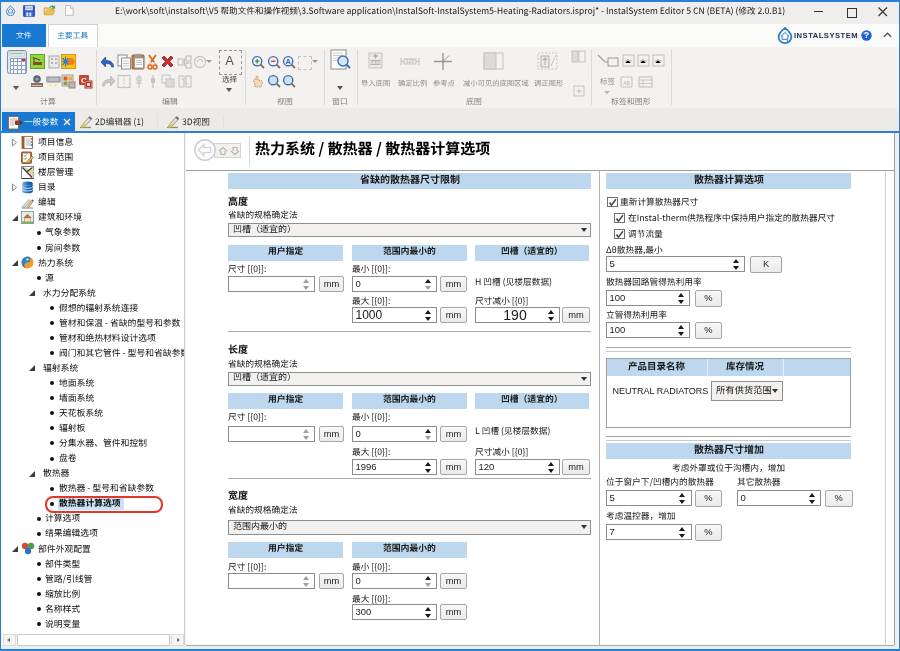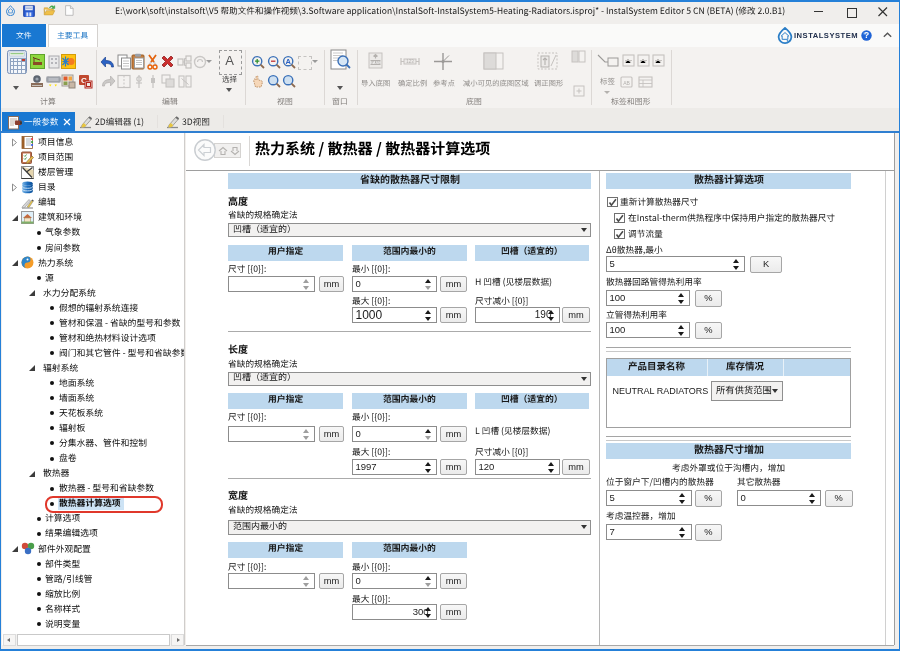--- a/index.html
+++ b/index.html
@@ -1491,21 +1491,21 @@
       <use href="#q223" x="5793"></use>
     </g>
   </svg>
 <div style="position:absolute;left:352px;top:307px;width:85px;height:16px;background:#fff;border:1px solid #8c8c8c;box-sizing:border-box"></div>
 <div style="position:absolute;left:355.5px;top:308px;width:73px;height:14px;font-size:12px;color:#1a1a1a;font-weight:normal;text-align:left;font-family:'Liberation Sans',sans-serif;line-height:14px;">1000</div>
 <div style="position:absolute;left:424.5px;top:309.5px;width:0;height:0;border-left:3px solid transparent;border-right:3px solid transparent;border-bottom:4px solid #1a1a1a"></div>
 <div style="position:absolute;left:424.5px;top:316.5px;width:0;height:0;border-left:3px solid transparent;border-right:3px solid transparent;border-top:4px solid #1a1a1a"></div>
 <div style="position:absolute;left:440px;top:307px;width:27px;height:16px;background:linear-gradient(#f7f7f7,#ebebeb);border:1px solid #a6a6a6;box-sizing:border-box;border-radius:2px"></div>
 <div style="position:absolute;left:440px;top:308px;width:27px;height:14px;font-size:9.3px;color:#222;font-weight:normal;text-align:center;font-family:'Liberation Sans',sans-serif;line-height:14px;">mm</div>
 <div style="position:absolute;left:475px;top:307px;width:85px;height:16px;background:#fff;border:1px solid #8c8c8c;box-sizing:border-box"></div>
-<div style="position:absolute;left:478.5px;top:308px;width:73px;height:14px;font-size:10px;color:#1a1a1a;font-weight:normal;text-align:right;font-family:'Liberation Sans',sans-serif;line-height:14px;">190</div>
+<div style="position:absolute;left:478.5px;top:308px;width:73px;height:14px;font-size:14px;color:#1a1a1a;font-weight:normal;text-align:center;font-family:'Liberation Sans',sans-serif;line-height:14px;">190</div>
 <div style="position:absolute;left:547.5px;top:309.5px;width:0;height:0;border-left:3px solid transparent;border-right:3px solid transparent;border-bottom:4px solid #1a1a1a"></div>
 <div style="position:absolute;left:547.5px;top:316.5px;width:0;height:0;border-left:3px solid transparent;border-right:3px solid transparent;border-top:4px solid #1a1a1a"></div>
 <div style="position:absolute;left:562px;top:307px;width:28px;height:16px;background:linear-gradient(#f7f7f7,#ebebeb);border:1px solid #a6a6a6;box-sizing:border-box;border-radius:2px"></div>
 <div style="position:absolute;left:562px;top:308px;width:28px;height:14px;font-size:9.3px;color:#222;font-weight:normal;text-align:center;font-family:'Liberation Sans',sans-serif;line-height:14px;">mm</div>
 <div style="position:absolute;left:228px;top:330.5px;width:363px;height:1px;background:#ababab;"></div>
 <svg style="position:absolute;left:228px;top:345px;overflow:visible;" width="20" height="12.5">
     <g fill="#1a1a1a" transform="translate(0,8) scale(0.01,-0.01)">
       <use href="#q227" x="0"></use>
       <use href="#q193" x="1000"></use>
     </g>
@@ -1635,21 +1635,21 @@
       <use href="#q79" x="2000"></use>
       <use href="#q80" x="3000"></use>
       <use href="#q220" x="4224"></use>
       <use href="#q221" x="4562"></use>
       <use href="#q51" x="4900"></use>
       <use href="#q222" x="5455"></use>
       <use href="#q223" x="5793"></use>
     </g>
   </svg>
 <div style="position:absolute;left:352px;top:459px;width:85px;height:16px;background:#fff;border:1px solid #8c8c8c;box-sizing:border-box"></div>
-<div style="position:absolute;left:355.5px;top:460px;width:73px;height:14px;font-size:9.5px;color:#1a1a1a;font-weight:normal;text-align:left;font-family:'Liberation Sans',sans-serif;line-height:14px;">1997</div>
+<div style="position:absolute;left:355.5px;top:460px;width:73px;height:14px;font-size:9.5px;color:#1a1a1a;font-weight:normal;text-align:left;font-family:'Liberation Sans',sans-serif;line-height:14px;">1996</div>
 <div style="position:absolute;left:424.5px;top:461.5px;width:0;height:0;border-left:3px solid transparent;border-right:3px solid transparent;border-bottom:4px solid #1a1a1a"></div>
 <div style="position:absolute;left:424.5px;top:468.5px;width:0;height:0;border-left:3px solid transparent;border-right:3px solid transparent;border-top:4px solid #1a1a1a"></div>
 <div style="position:absolute;left:440px;top:459px;width:27px;height:16px;background:linear-gradient(#f7f7f7,#ebebeb);border:1px solid #a6a6a6;box-sizing:border-box;border-radius:2px"></div>
 <div style="position:absolute;left:440px;top:460px;width:27px;height:14px;font-size:9.3px;color:#222;font-weight:normal;text-align:center;font-family:'Liberation Sans',sans-serif;line-height:14px;">mm</div>
 <div style="position:absolute;left:475px;top:459px;width:85px;height:16px;background:#fff;border:1px solid #8c8c8c;box-sizing:border-box"></div>
 <div style="position:absolute;left:478.5px;top:460px;width:73px;height:14px;font-size:9.5px;color:#1a1a1a;font-weight:normal;text-align:left;font-family:'Liberation Sans',sans-serif;line-height:14px;">120</div>
 <div style="position:absolute;left:547.5px;top:461.5px;width:0;height:0;border-left:3px solid transparent;border-right:3px solid transparent;border-bottom:4px solid #1a1a1a"></div>
 <div style="position:absolute;left:547.5px;top:468.5px;width:0;height:0;border-left:3px solid transparent;border-right:3px solid transparent;border-top:4px solid #1a1a1a"></div>
 <div style="position:absolute;left:562px;top:459px;width:28px;height:16px;background:linear-gradient(#f7f7f7,#ebebeb);border:1px solid #a6a6a6;box-sizing:border-box;border-radius:2px"></div>
 <div style="position:absolute;left:562px;top:460px;width:28px;height:14px;font-size:9.3px;color:#222;font-weight:normal;text-align:center;font-family:'Liberation Sans',sans-serif;line-height:14px;">mm</div>
@@ -1745,21 +1745,21 @@
       <use href="#q226" x="1000"></use>
       <use href="#q220" x="2224"></use>
       <use href="#q221" x="2562"></use>
       <use href="#q51" x="2900"></use>
       <use href="#q222" x="3455"></use>
       <use href="#q223" x="3793"></use>
       <use href="#q1" x="4131"></use>
     </g>
   </svg>
 <div style="position:absolute;left:352px;top:604px;width:85px;height:16px;background:#fff;border:1px solid #8c8c8c;box-sizing:border-box"></div>
-<div style="position:absolute;left:355.5px;top:605px;width:73px;height:14px;font-size:9.5px;color:#1a1a1a;font-weight:normal;text-align:right;font-family:'Liberation Sans',sans-serif;line-height:14px;">300</div>
+<div style="position:absolute;left:355.5px;top:605px;width:73px;height:14px;font-size:9.5px;color:#1a1a1a;font-weight:normal;text-align:left;font-family:'Liberation Sans',sans-serif;line-height:14px;">300</div>
 <div style="position:absolute;left:424.5px;top:606.5px;width:0;height:0;border-left:3px solid transparent;border-right:3px solid transparent;border-bottom:4px solid #1a1a1a"></div>
 <div style="position:absolute;left:424.5px;top:613.5px;width:0;height:0;border-left:3px solid transparent;border-right:3px solid transparent;border-top:4px solid #1a1a1a"></div>
 <div style="position:absolute;left:440px;top:604px;width:27px;height:16px;background:linear-gradient(#f7f7f7,#ebebeb);border:1px solid #a6a6a6;box-sizing:border-box;border-radius:2px"></div>
 <div style="position:absolute;left:440px;top:605px;width:27px;height:14px;font-size:9.3px;color:#222;font-weight:normal;text-align:center;font-family:'Liberation Sans',sans-serif;line-height:14px;">mm</div>
 <div style="position:absolute;left:598.5px;top:171px;width:1px;height:474px;background:#b5b5b5;"></div>
 <div style="position:absolute;left:606px;top:173px;width:245px;height:15.5px;background:#bdd8ee;"></div>
 <svg style="position:absolute;left:693.5px;top:174.9px;overflow:visible;" width="70" height="12.5">
     <g fill="#1a1a1a" transform="translate(0,8) scale(0.01,-0.01)">
       <use href="#q153" x="0"></use>
       <use href="#q154" x="1000"></use>

